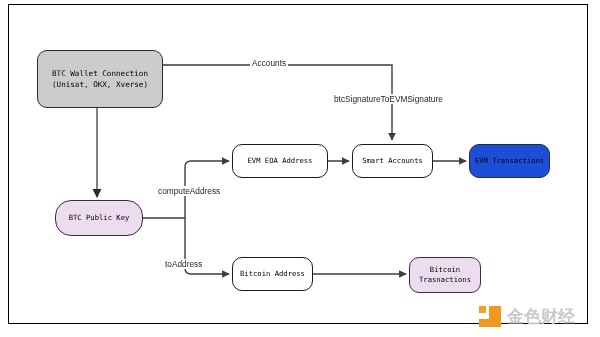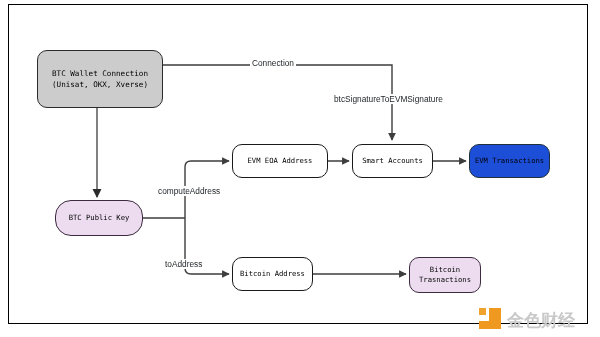--- a/index.html
+++ b/index.html
@@ -78,21 +78,21 @@
     height: 337px;
     pointer-events: none;
   }
   #watermark {
     position: absolute;
     left: 479px;
     top: 303px;
     width: 108px;
     height: 26px;
     display: flex;
-    align-items: flex-end;
+    align-items: center;
     gap: 6px;
   }
   #wm-mark {
     position: relative;
     width: 22px;
     height: 21px;
     flex: none;
   }
   #wm-sq-small {
     position: absolute;
@@ -184,21 +184,21 @@
 
   <div class="node node-white" style="left:232px; top:257px; width:81px; height:34px; font-size:7.2px;">
     <span class="node-line">Bitcoin Address</span>
   </div>
 
   <div class="node node-purple" style="left:409px; top:257px; width:72px; height:36px; font-size:7.2px;">
     <span class="node-line">Bitcoin</span>
     <span class="node-line">Trasnactions</span>
   </div>
 
-  <div class="edge-label" style="left:250px; top:58px; font-size:8.3px;">Connection</div>
+  <div class="edge-label" style="left:250px; top:58px; font-size:8.3px;">Accounts</div>
 
   <div class="edge-label" style="left:332px; top:94px; font-size:8.3px;">btcSignatureToEVMSignature</div>
 
   <div class="edge-label" style="left:156px; top:172px; font-size:8.3px;margin-top:14px;">computeAddress</div>
 
   <div class="edge-label" style="left:163px; top:259px; font-size:8.3px;">toAddress</div>
 
   <div id="watermark">
     <div id="wm-mark">
       <div id="wm-sq-small"></div>

